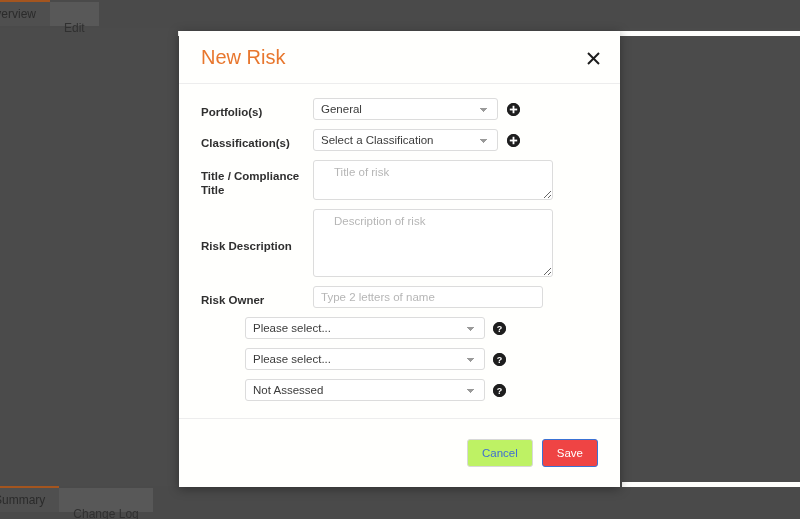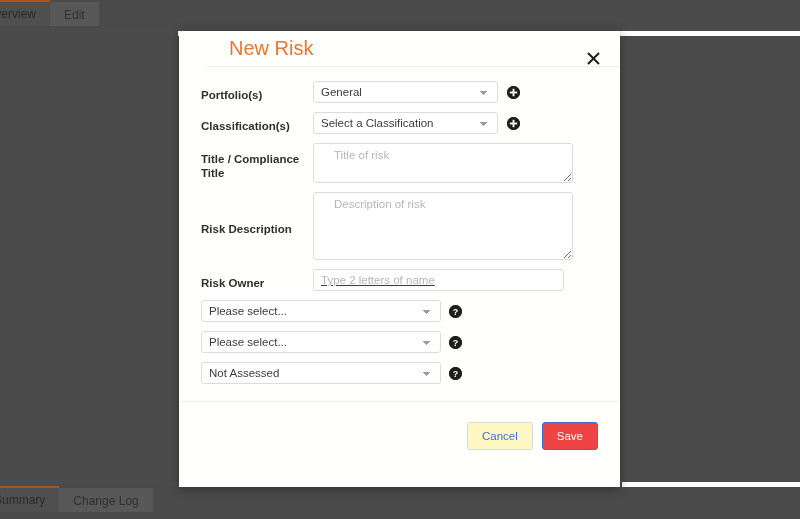--- a/index.html
+++ b/index.html
@@ -46,21 +46,21 @@
     color: #2b2b2b;
     border-top: 2px solid #a4551f;
     padding-top: 3px;
     margin-left: -28px;
   }
   .bg-tab.inactive {
     background: #585858;
     color: #303030;
     margin-top: 2px;
     height: 24px;
-    padding-top: 4px;
+    padding-top: 17px;
   }
   .bg-tabbar.bottom .bg-tab.active { margin-left: -20px; }
 
   .bg-content {
     position: absolute;
     top: 28px;
     left: 0;
     width: 800px;
     height: 458px;
     background: #4b4b4b;
@@ -100,26 +100,25 @@
     top: 31px;
     left: 179px;
     width: 441px;
     height: 456px;
     background: #fffffd;
     box-shadow: 0 2px 10px rgba(0,0,0,0.35);
     z-index: 20;
   }
   .modal-header {
     position: relative;
-    height: 36px;
+    height: 53px;
     border-bottom: 1px solid #ededed;
     display: flex;
     align-items: center;
     padding: 16px 22px;
-    margin-left: 28px;
   }
   .modal-title {
     font-size: 20px;
     color: #e8772e;
     font-weight: normal;
     letter-spacing: 0px;
   }
   .modal-close {
     position: absolute;
     right: 18px;
@@ -175,25 +174,25 @@
     background-image:
       linear-gradient(45deg, transparent 50%, #9a9a9a 50%),
       linear-gradient(135deg, #9a9a9a 50%, transparent 50%);
     background-position:
       calc(100% - 13px) 9px,
       calc(100% - 9px) 9px;
     background-size: 4px 4px, 4px 4px;
     background-repeat: no-repeat;
   }
   select.w-narrow { width: 185px; }
-  select.w-wide { width: 240px; }
-
-  input.ctl { height: 22px; width: 251px; text-decoration: underline; }
+  select.w-wide { width: 240px; margin-left: 44px; }
+
+  input.ctl { height: 22px; width: 230px; }
   textarea.ctl {
-    width: 260px;
+    width: 240px;
     resize: vertical;
     line-height: 14px;
     font-size: 11.5px;
     padding-left: 20px;
   }
   textarea.small { height: 40px; }
   textarea.large { height: 68px; }
 
   .ctl::placeholder { color: #b6b6b6; }
 
@@ -228,21 +227,21 @@
   }
   .btn {
     font-family: "Liberation Sans", sans-serif;
     font-size: 11.5px;
     border-radius: 3px;
     padding: 6px 14px;
     cursor: pointer;
     line-height: 14px;
   }
   .btn-cancel {
-    background: #fef9c3;
+    background: #bef264;
     border: 1px solid #d8d8d8;
     color: #3f6fd1;
   }
   .btn-save {
     background: #ef4444;
     border: 1px solid #3a72d4;
     color: #ffffff;
   }
 </style>
 </head>

